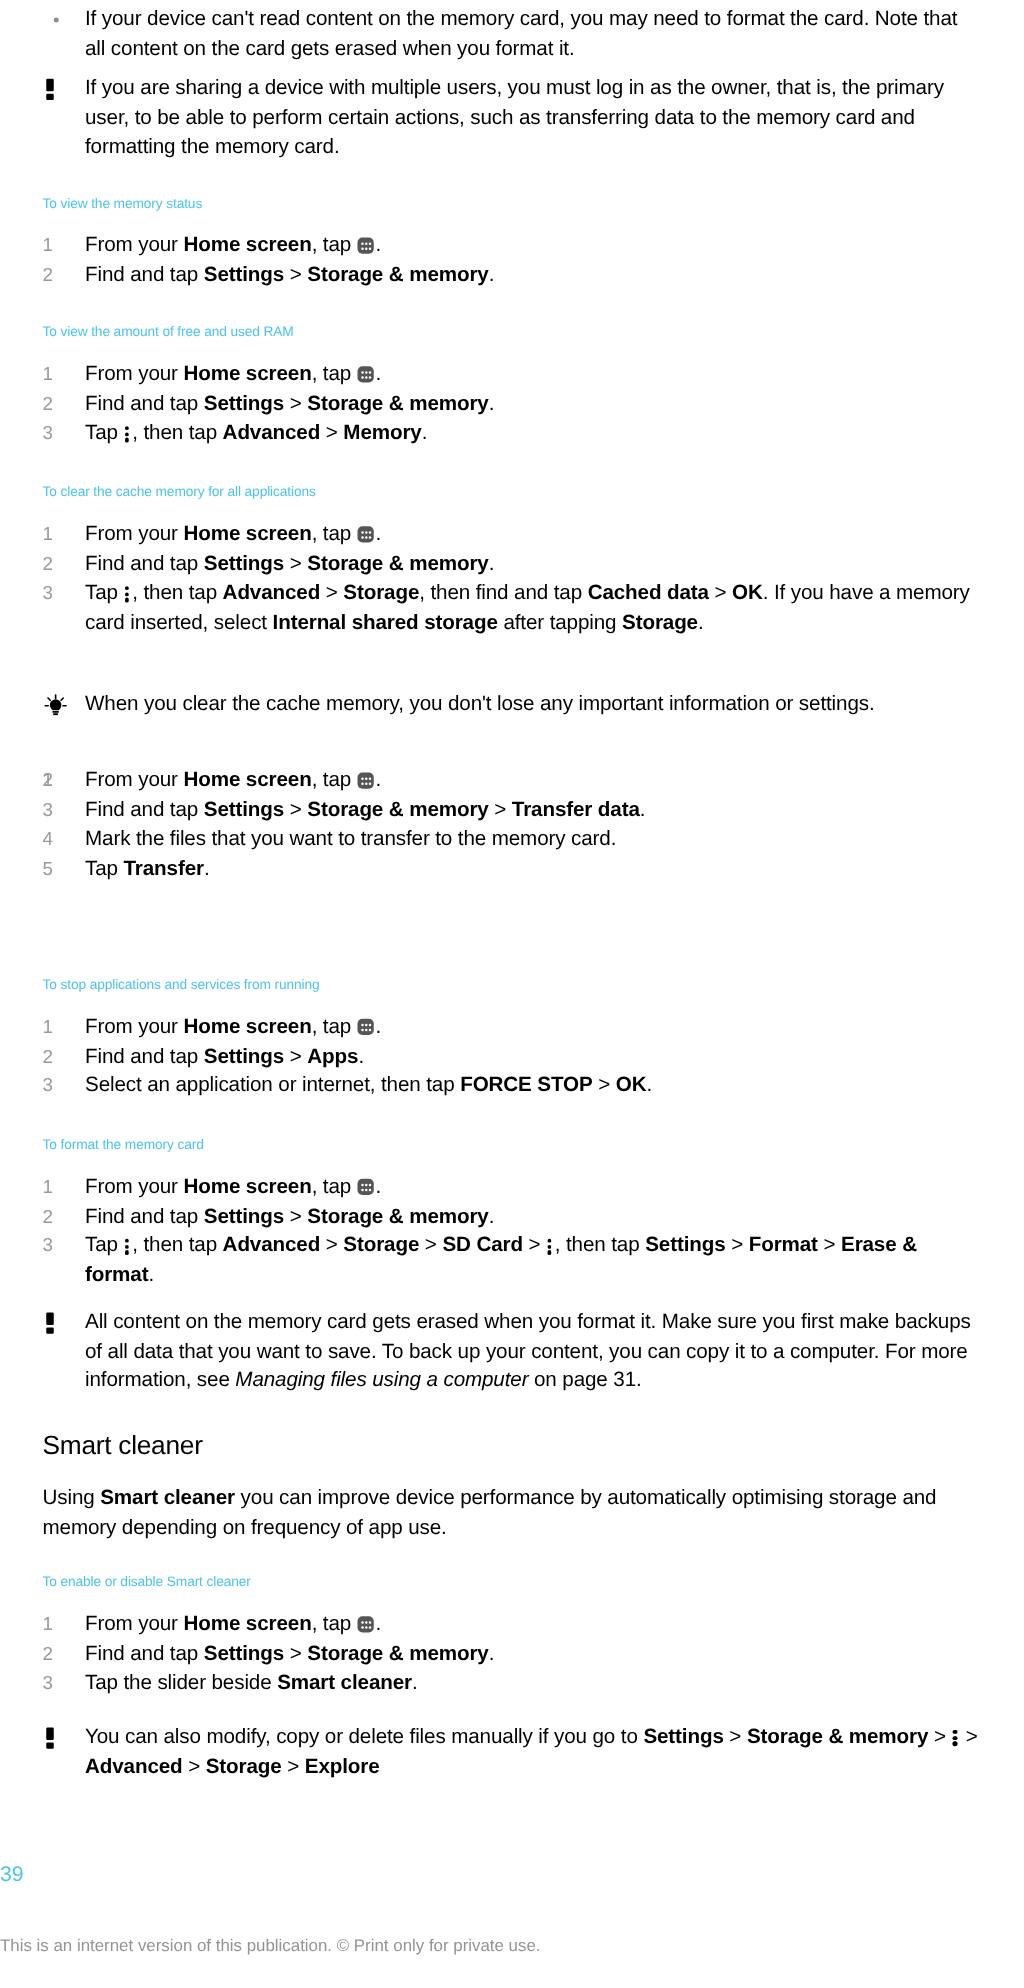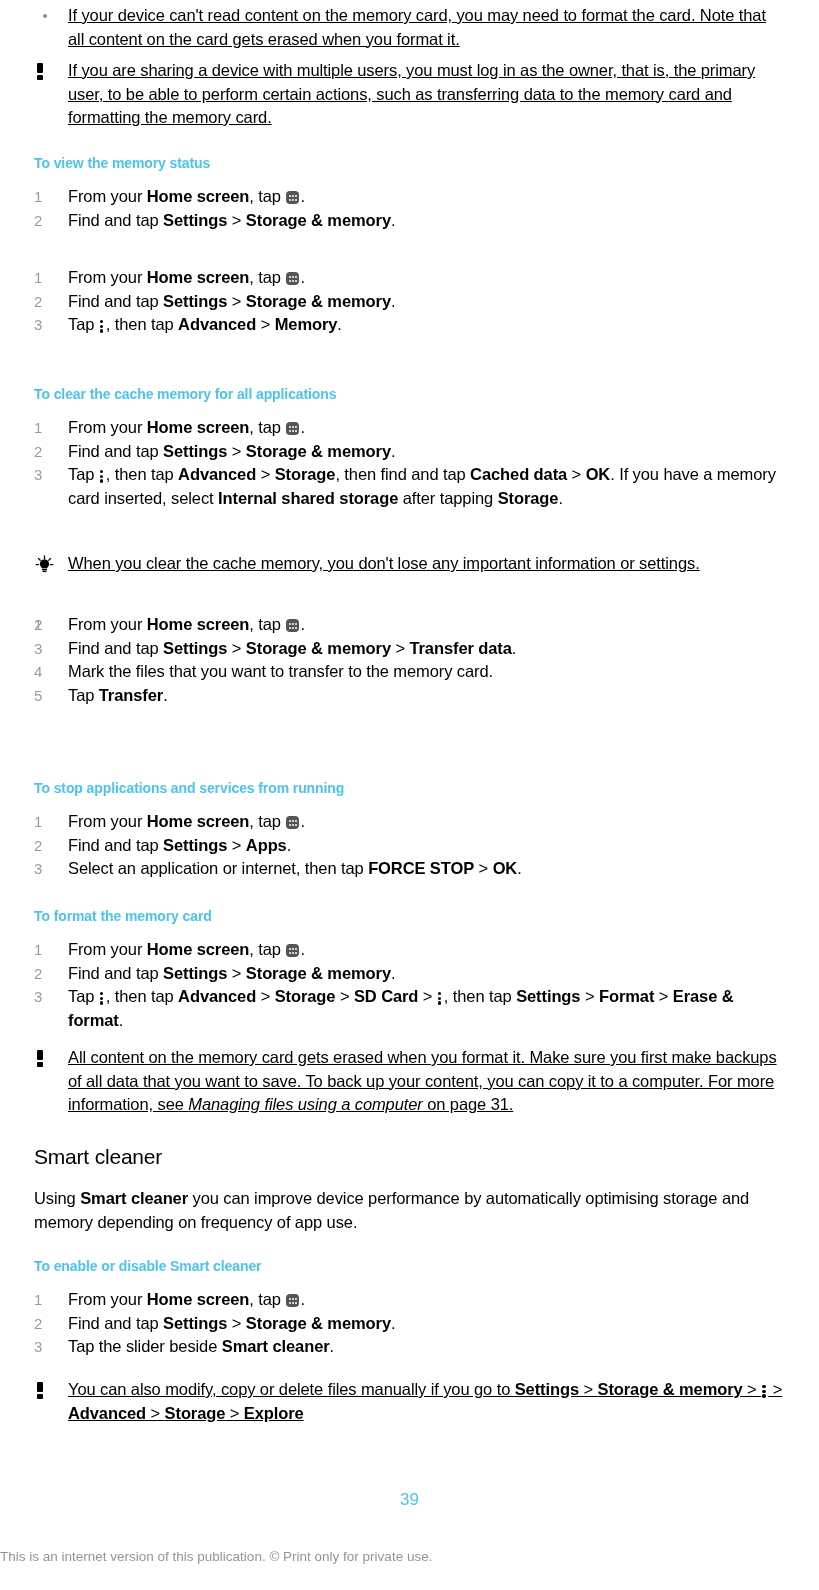--- a/index.html
+++ b/index.html
@@ -28,21 +28,20 @@
     margin: 0;
   }
   b, .b { font-weight: bold; }
   i, .i { font-style: italic; text-align: right; }
 
   
   .callout {
     position: relative;
     padding-left: 34px;
     margin: 0;
-    text-decoration: underline;
   }
   .callout .marker {
     position: absolute;
     left: 0; top: 0;
     width: 28px;
     text-align: left;
     line-height: 23.5px;
   }
 
   .bullet-dot {
@@ -84,22 +83,22 @@
   
   h2.section-title {
     font-size: 21px;
     font-weight: normal;
     line-height: 26px;
     margin: 0;
     color: #000;
     letter-spacing: -0.2px;
   }
   h3.task-title {
-    font-size: 14px;
-    font-weight: bold;
+    font-size: 11px;
+    font-weight: normal;
     line-height: 22px;
     margin: 0;
     color: #4ec3ea;
     letter-spacing: -0.1px;
   }
 
   
   ol.steps {
     list-style: none;
     margin: 0; padding: 0;
@@ -153,21 +152,21 @@
   }
   .kebab-icon i:nth-child(1) { top: 1px; }
   .kebab-icon i:nth-child(2) { top: 5.6px; }
   .kebab-icon i:nth-child(3) { top: 10.2px; }
 
   
   .page-number {
     position: absolute;
     left: 0; right: 0;
     top: 1490px;
-    text-align: center;
+    text-align: left;
     color: #4ec3ea;
     font-size: 17px;
   }
   .footer-note {
     position: absolute;
     left: 0; right: 0;
     top: 1549px;
     color: #949494;
     font-size: 13.5px;
   }
@@ -194,20 +193,21 @@
 
   <div class="blk" style="top:152px;">
     <h3 class="task-title">To view the memory status</h3>
     <ol class="steps" style="margin-top:11px;">
         <li><span class="num">1</span><span><span>From your </span><b>Home screen</b><span>, tap </span><span class="appdrawer-icon"><i style="left: 2.5px; top: 4px;"></i><i style="left: 5.5px; top: 4px;"></i><i style="left: 8.5px; top: 4px;"></i><i style="left: 2.5px; top: 7.5px;"></i><i style="left: 5.5px; top: 7.5px;"></i><i style="left: 8.5px; top: 7.5px;"></i></span><span>.</span></span></li>
         <li><span class="num">2</span><span><span>Find and tap </span><b>Settings</b><span> &gt; </span><b>Storage &amp; memory</b><span>.</span></span></li>
       </ol>
   </div>
 
   <div class="blk" style="top:255px;">
+    <h3 class="task-title">To view the amount of free and used RAM</h3>
     <ol class="steps" style="margin-top:11px;">
         <li><span class="num">1</span><span><span>From your </span><b>Home screen</b><span>, tap </span><span class="appdrawer-icon"><i style="left: 2.5px; top: 4px;"></i><i style="left: 5.5px; top: 4px;"></i><i style="left: 8.5px; top: 4px;"></i><i style="left: 2.5px; top: 7.5px;"></i><i style="left: 5.5px; top: 7.5px;"></i><i style="left: 8.5px; top: 7.5px;"></i></span><span>.</span></span></li>
         <li><span class="num">2</span><span><span>Find and tap </span><b>Settings</b><span> &gt; </span><b>Storage &amp; memory</b><span>.</span></span></li>
         <li><span class="num">3</span><span><span>Tap </span><span class="kebab-icon"><i></i><i></i><i></i></span><span>, then tap </span><b>Advanced</b><span> &gt; </span><b>Memory</b><span>.</span></span></li>
       </ol>
   </div>
 
   <div class="blk" style="top:383px;">
     <h3 class="task-title">To clear the cache memory for all applications</h3>
     <ol class="steps" style="margin-top:11px;">

